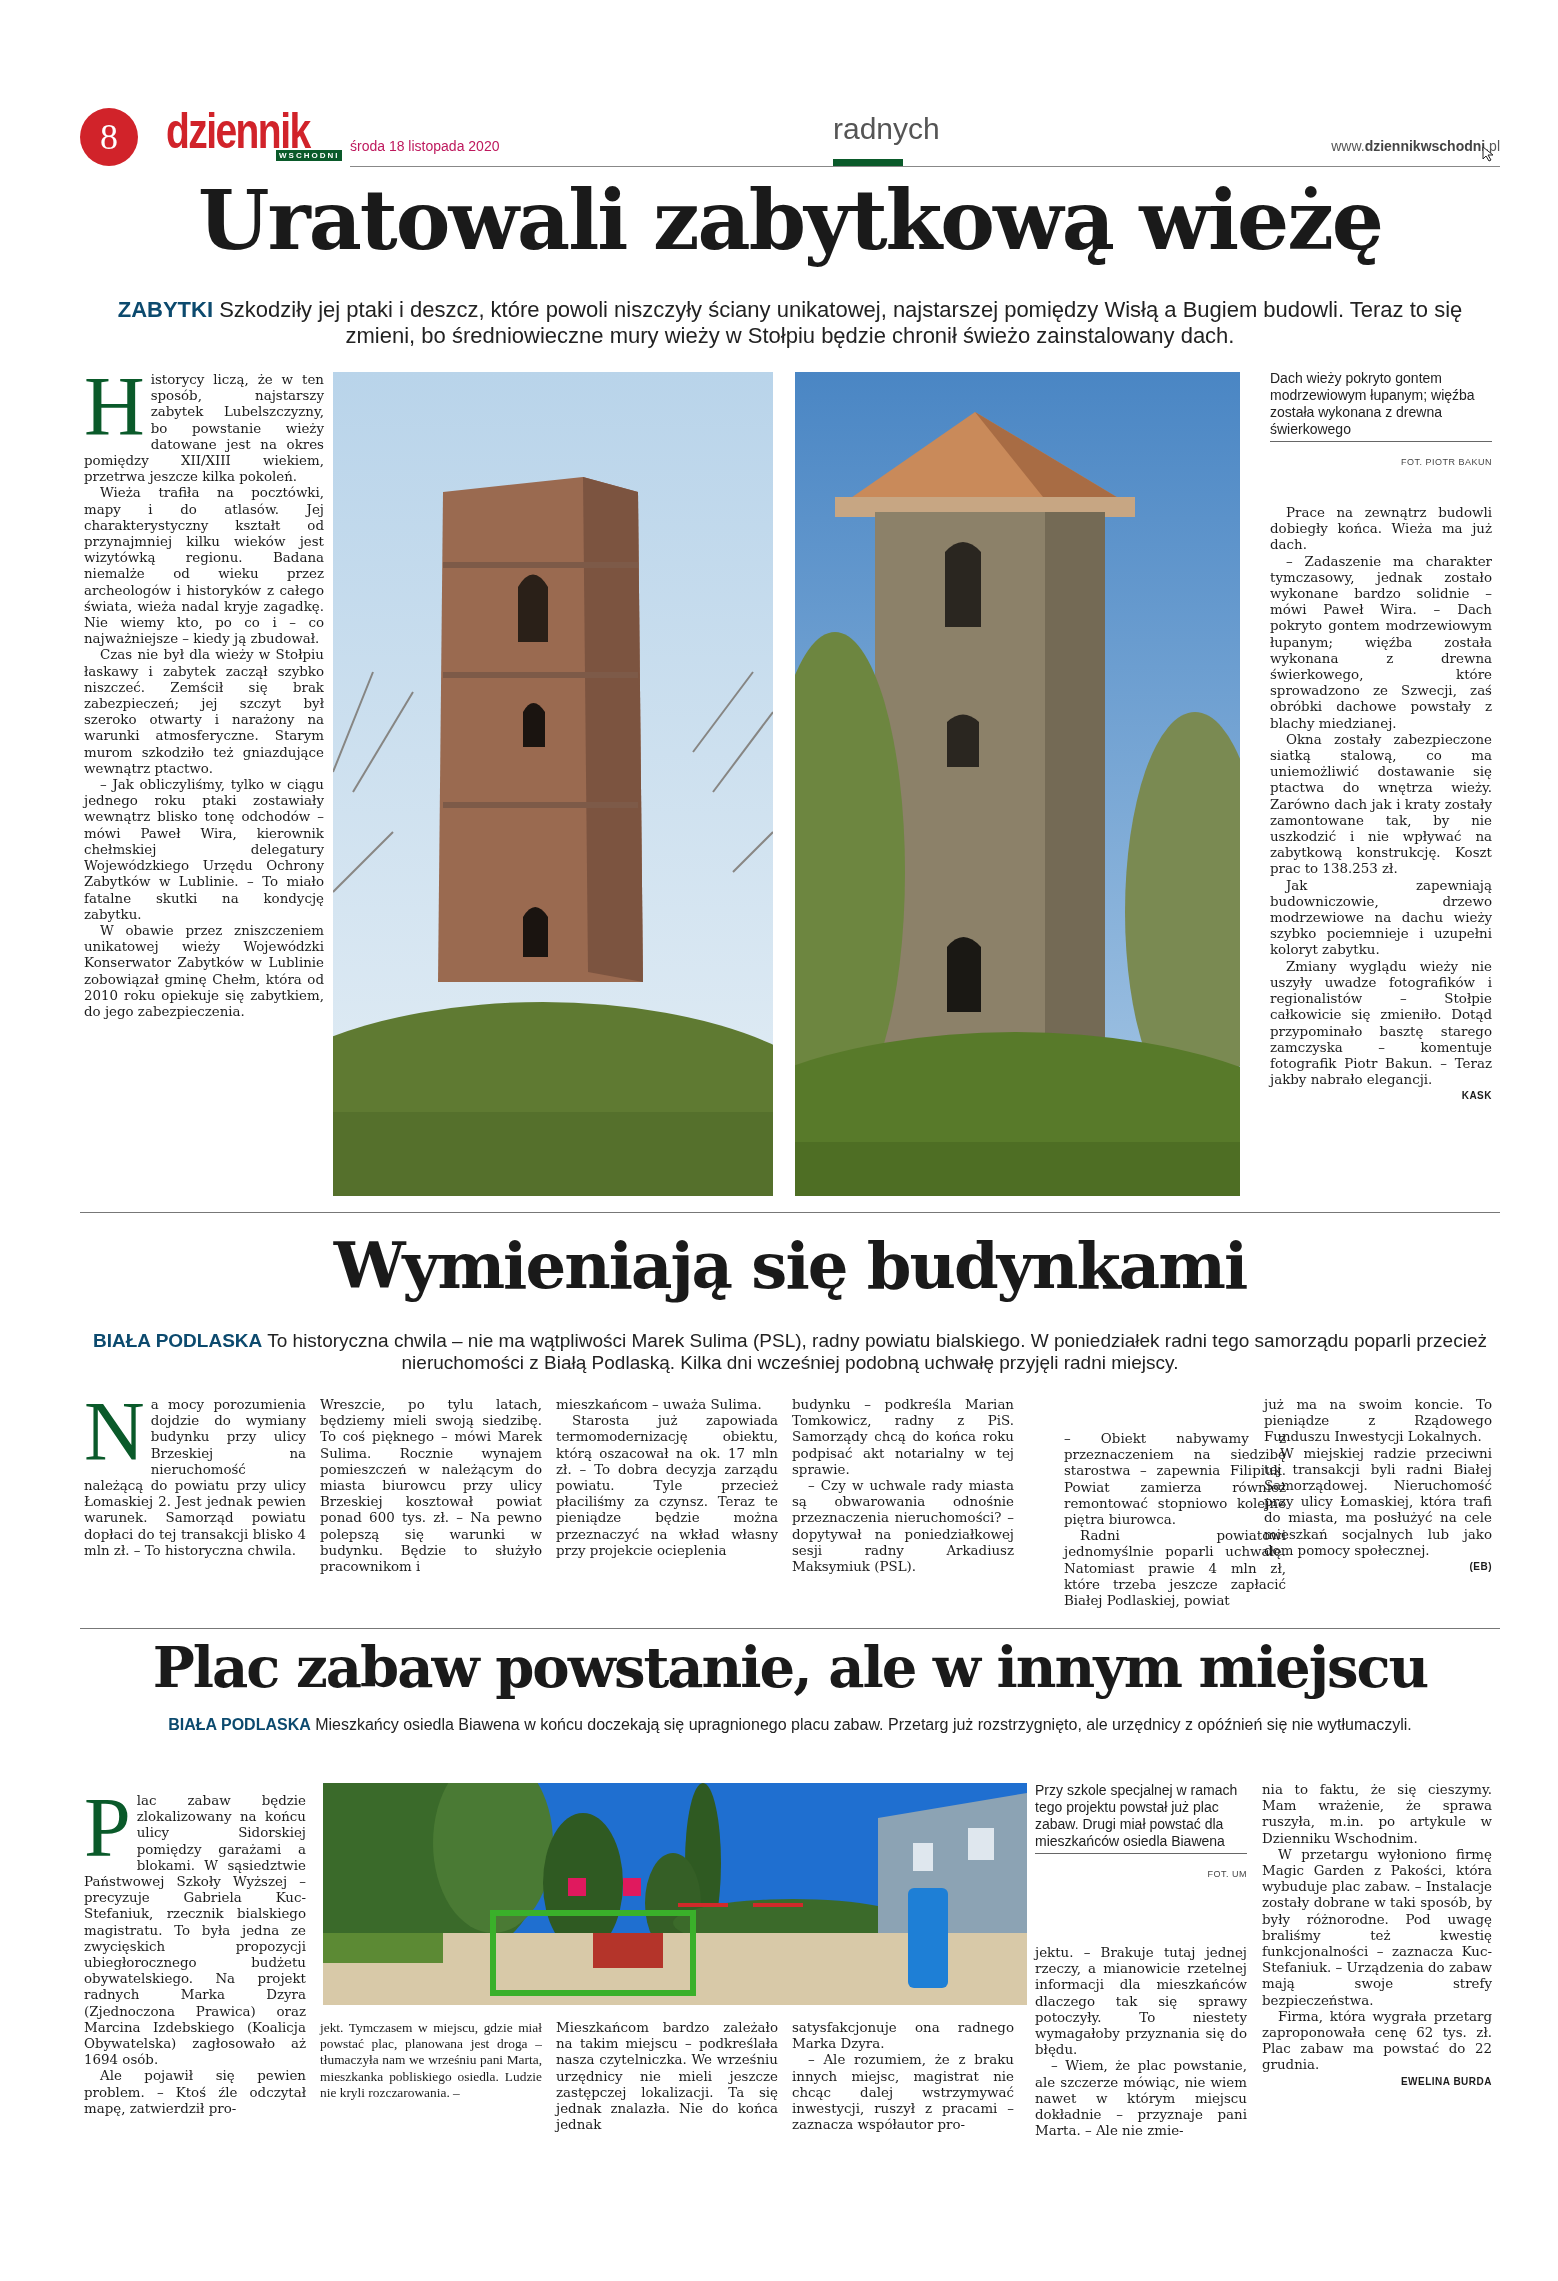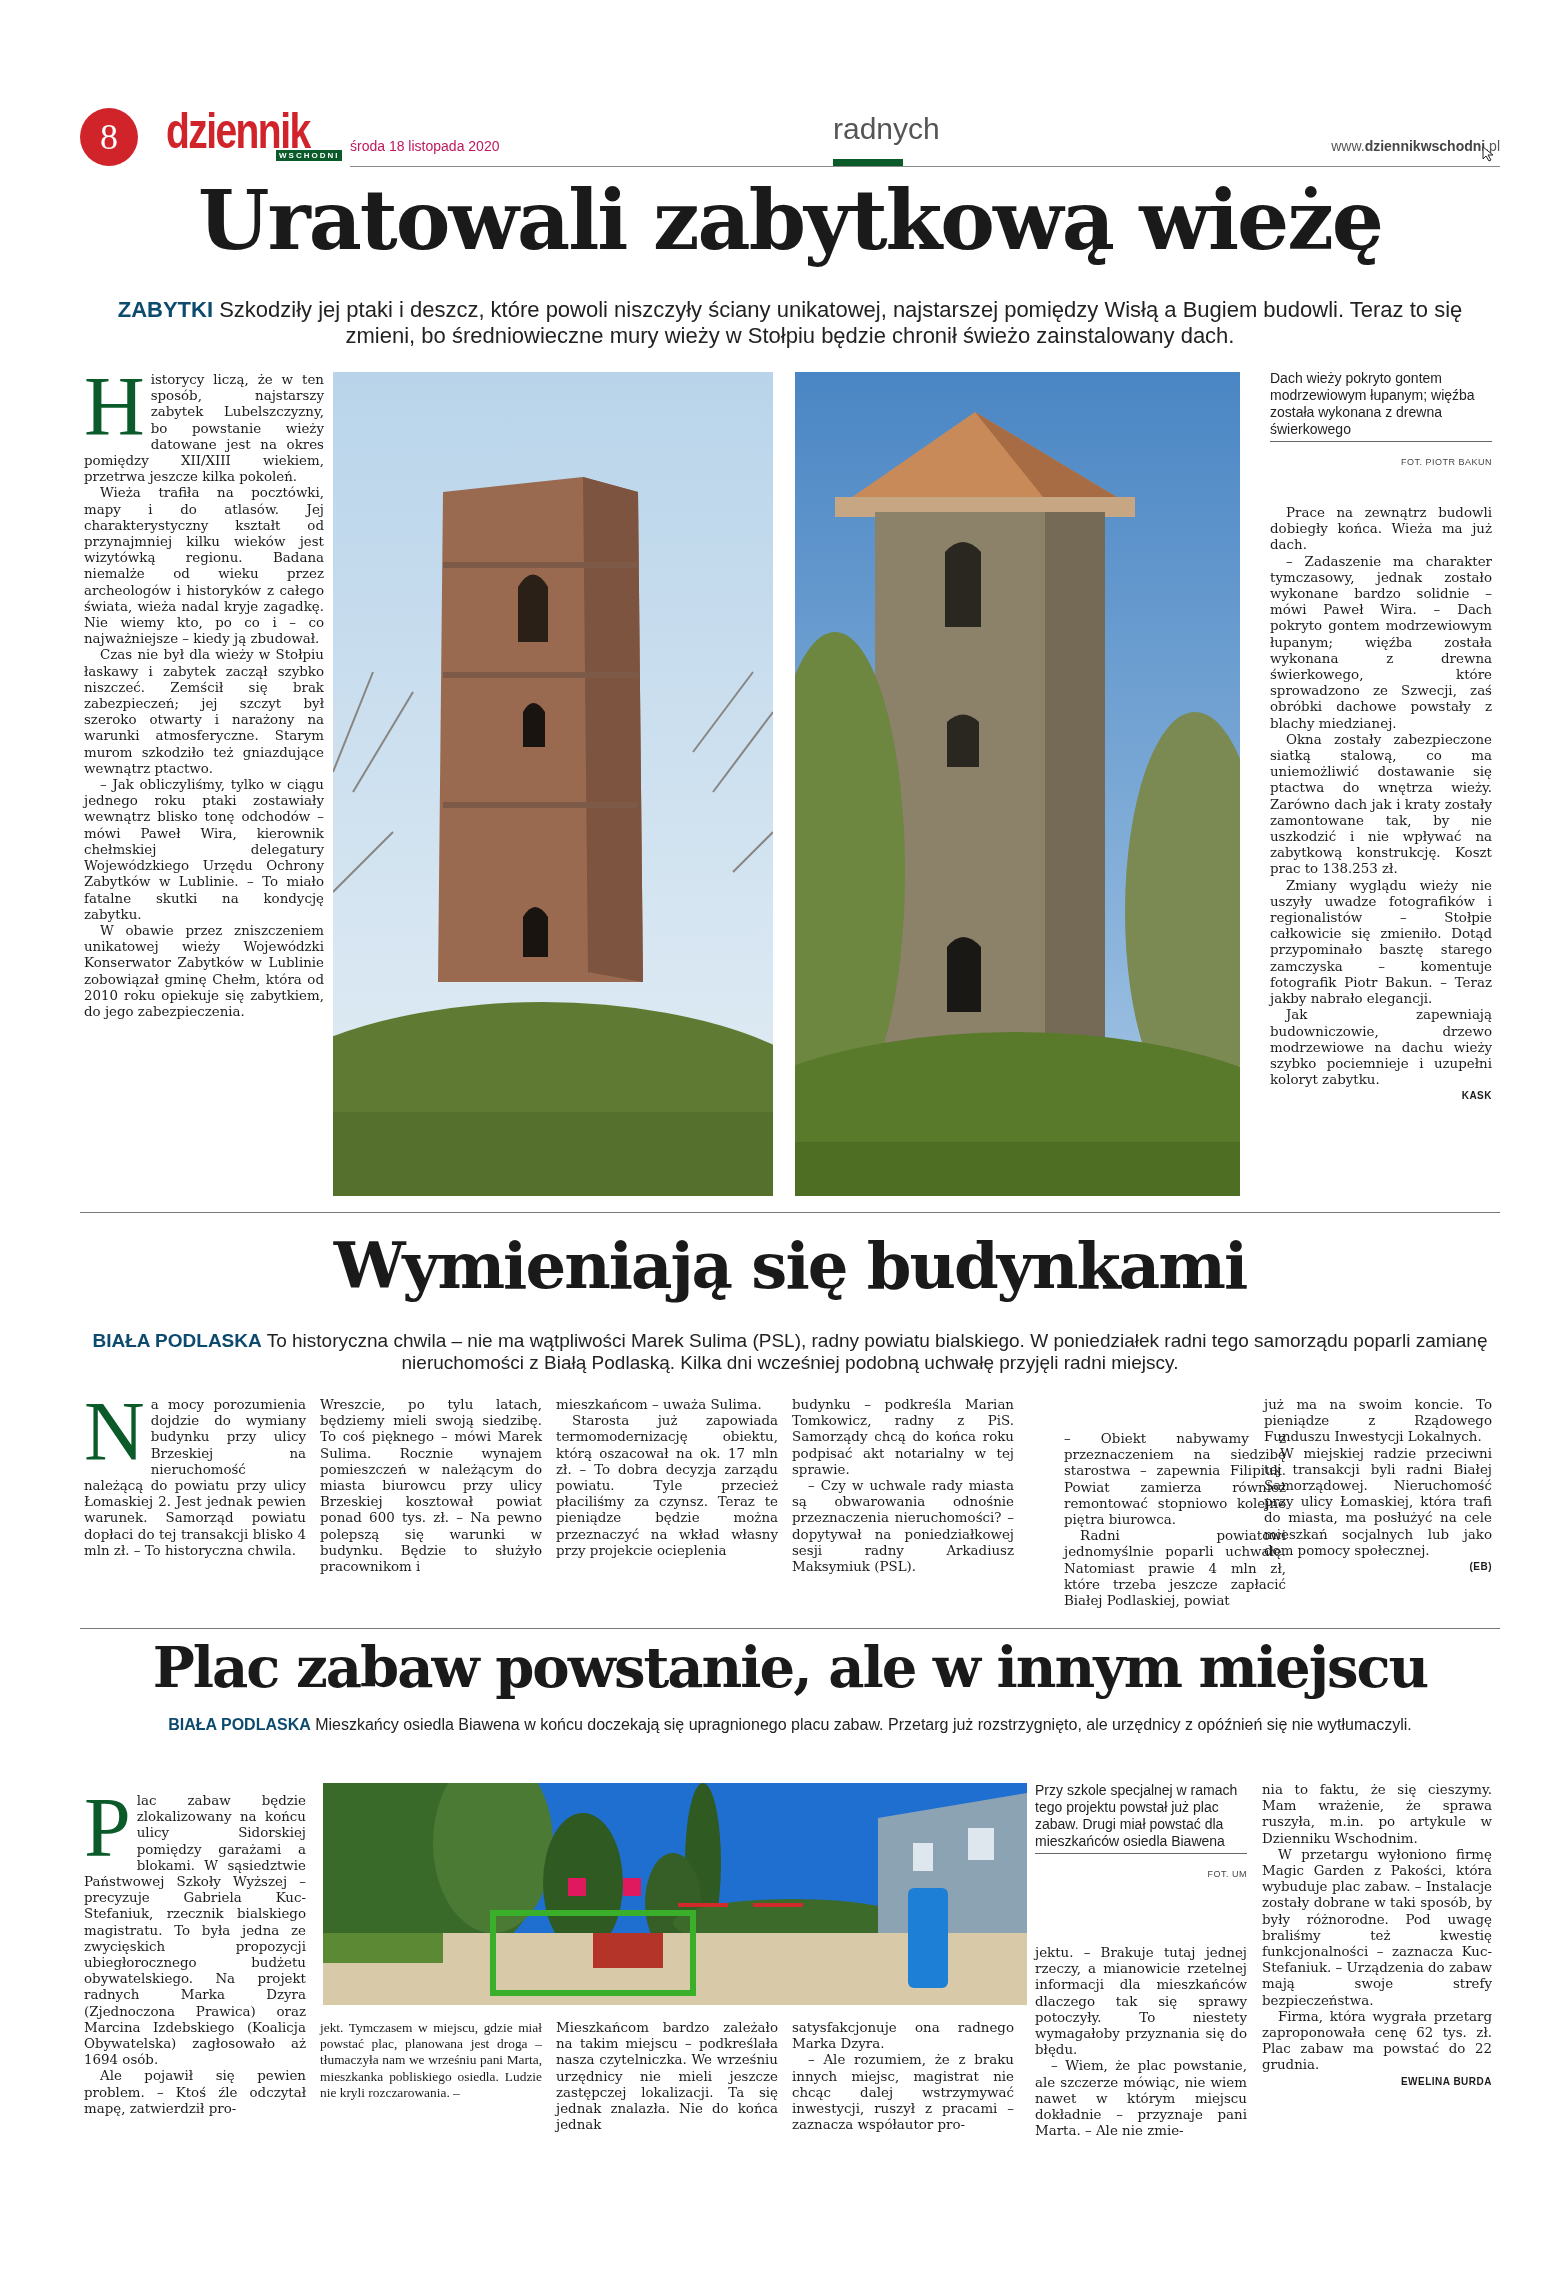--- a/index.html
+++ b/index.html
@@ -127,29 +127,29 @@
 <div class="caption" style="left:1270px; top:370px; width:222px;">
   <div>Dach wieży pokryto gontem modrzewiowym łupanym; więźba została wykonana z drewna świerkowego</div>
   <div class="caption-rule"></div>
   <div class="photo-credit">FOT. PIOTR BAKUN</div>
 </div>
 
 <div class="col" style="left:1270px; top:505px; width:222px;">
   <p>Prace na zewnątrz budowli dobiegły końca. Wieża ma już dach.</p>
   <p>– Zadaszenie ma charakter tymczasowy, jednak zostało wykonane bardzo solidnie – mówi Paweł Wira. – Dach pokryto gontem modrzewiowym łupanym; więźba została wykonana z drewna świerkowego, które sprowadzono ze Szwecji, zaś obróbki dachowe powstały z blachy miedzianej.</p>
   <p>Okna zostały zabezpieczone siatką stalową, co ma uniemożliwić dostawanie się ptactwa do wnętrza wieży. Zarówno dach jak i kraty zostały zamontowane tak, by nie uszkodzić i nie wpływać na zabytkową konstrukcję. Koszt prac to 138.253 zł.</p>
+  <p>Jak zapewniają budowniczowie, drzewo modrzewiowe na dachu wieży szybko pociemnieje i uzupełni koloryt zabytku.</p>
   <p>Zmiany wyglądu wieży nie uszyły uwadze fotografików i regionalistów – Stołpie całkowicie się zmieniło. Dotąd przypominało basztę starego zamczyska – komentuje fotografik Piotr Bakun. – Teraz jakby nabrało elegancji.</p>
-  <p>Jak zapewniają budowniczowie, drzewo modrzewiowe na dachu wieży szybko pociemnieje i uzupełni koloryt zabytku.</p>
   <div class="signoff">KASK</div>
 </div>
 
 <div class="rule" style="top:1212px;"></div>
 
 <h1 class="headline h2">Wymieniają się budynkami</h1>
-<div class="lead lead2"><span class="kicker">BIAŁA PODLASKA</span> <span>To historyczna chwila – nie ma wątpliwości Marek Sulima (PSL), radny powiatu bialskiego. W poniedziałek radni tego samorządu poparli zamianę nieruchomości z Białą Podlaską. Kilka dni wcześniej podobną uchwałę przyjęli radni miejscy.</span></div>
+<div class="lead lead2"><span class="kicker">BIAŁA PODLASKA</span> <span>To historyczna chwila – nie ma wątpliwości Marek Sulima (PSL), radny powiatu bialskiego. W poniedziałek radni tego samorządu poparli przecież nieruchomości z Białą Podlaską. Kilka dni wcześniej podobną uchwałę przyjęli radni miejscy.</span></div>
 
 <div class="col" style="left:84px; top:1397px; width:222px;">
   <p class="noindent"><span class="dropcap">N</span><span>a mocy porozumienia dojdzie do wymiany budynku przy ulicy Brzeskiej na nieruchomość należącą do powiatu przy ulicy Łomaskiej 2. Jest jednak pewien warunek. Samorząd powiatu dopłaci do tej transakcji blisko 4 mln zł. – To historyczna chwila.</span></p>
 </div>
 <div class="col" style="left:320px; top:1397px; width:222px;">
   <p class="noindent">Wreszcie, po tylu latach, będziemy mieli swoją siedzibę. To coś pięknego – mówi Marek Sulima. Rocznie wynajem pomieszczeń w należącym do miasta biurowcu przy ulicy Brzeskiej kosztował powiat ponad 600 tys. zł. – Na pewno polepszą się warunki w budynku. Będzie to służyło pracownikom i</p>
 </div>
 <div class="col" style="left:556px; top:1397px; width:222px;">
   <p class="noindent">mieszkańcom – uważa Sulima.</p>
   <p>Starosta już zapowiada termomodernizację obiektu, którą oszacował na ok. 17 mln zł. – To dobra decyzja zarządu powiatu. Tyle przecież płaciliśmy za czynsz. Teraz te pieniądze będzie można przeznaczyć na wkład własny przy projekcie ocieplenia</p>

